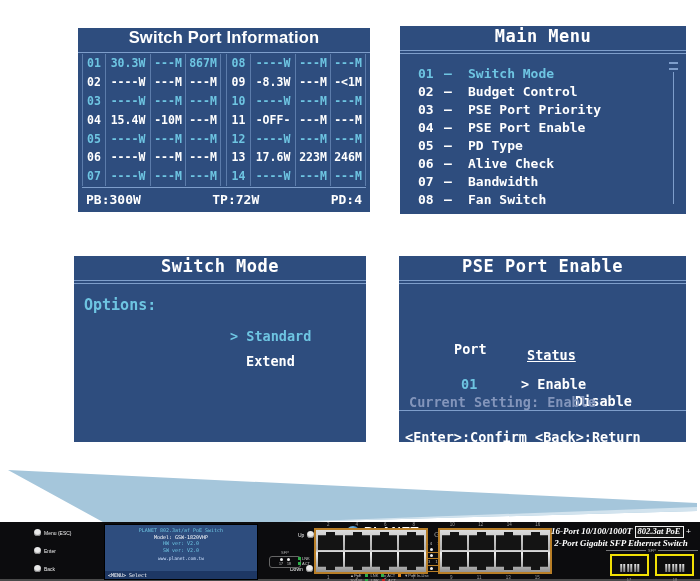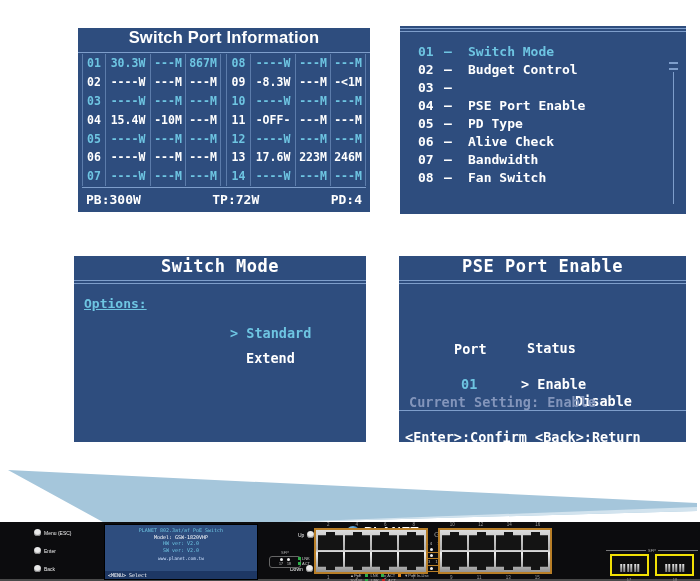--- a/index.html
+++ b/index.html
@@ -24,21 +24,21 @@
   #s2{left:400px;top:26px;width:286px;height:188px;}
   .menu-list{margin:12px 0 0 18px;}
   .menu-item{height:18px;display:flex;font-size:13px;font-weight:bold;color:#fff;}
   .mi-num{width:26px;}
   .mi-sep{width:24px;}
   .menu-item.active{color:var(--screen-cyan,#6ec5e2);}
   .scrollbar{position:absolute;right:12px;top:46px;bottom:10px;width:1px;background:var(--screen-line,#7e9ecb);}
   .scrollmark{position:absolute;right:8px;top:36px;width:9px;height:4px;border-top:2px solid var(--screen-line,#7e9ecb);border-bottom:2px solid var(--screen-line,#7e9ecb);}
   
   #s3{left:74px;top:256px;width:292px;height:186px;}
-  .optlabel{margin:12px 0 0 10px;font-size:13px;font-weight:bold;color:var(--screen-cyan,#6ec5e2);text-decoration:underline;}
+  .optlabel{margin:12px 0 0 10px;font-size:15px;font-weight:bold;color:var(--screen-cyan,#6ec5e2);}
   .opt{font-size:13.5px;font-weight:bold;color:#fff;}
   #opt1{margin:14px 0 0 156px;color:var(--screen-cyan,#6ec5e2);}
   #opt2{margin:9px 0 0 172px;}
   #opt3{margin:9px 0 0 172px;}
   
   #s4{left:399px;top:256px;width:287px;height:186px;}
   .abs{position:absolute;font-weight:bold;font-size:13.5px;color:#fff;white-space:nowrap;}
   .muted{color:var(--screen-muted,#8395bb);}
   .hline{position:absolute;left:0;right:0;top:154px;border-top:1px solid var(--screen-line,#7e9ecb);}
   
@@ -185,37 +185,39 @@
     </div>
   </div>
   <div class="pi-footer">
     <span>PB:300W</span>
     <span>TP:72W</span>
     <span>PD:4</span>
   </div>
 </div>
 
 <div class="screen" id="s2">
+  <div class="stitle">Main Menu</div>
   <div class="dline"></div>
   <div class="scrollmark"></div>
   <div class="scrollbar"></div>
   <div class="menu-list">
     <div class="menu-item active">
         <span class="mi-num">01</span>
         <span class="mi-sep">–</span>
         <span>Switch Mode</span>
       </div>
     <div class="menu-item">
         <span class="mi-num">02</span>
         <span class="mi-sep">–</span>
         <span>Budget Control</span>
       </div>
     <div class="menu-item">
         <span class="mi-num">03</span>
         <span class="mi-sep">–</span>
+        <span>PSE Port Priority</span>
       </div>
     <div class="menu-item">
         <span class="mi-num">04</span>
         <span class="mi-sep">–</span>
         <span>PSE Port Enable</span>
       </div>
     <div class="menu-item">
         <span class="mi-num">05</span>
         <span class="mi-sep">–</span>
         <span>PD Type</span>
@@ -243,21 +245,21 @@
   <div class="dline"></div>
   <div class="optlabel">Options:</div>
   <div class="opt" id="opt1">&gt; Standard</div>
   <div class="opt" id="opt3">Extend</div>
 </div>
 
 <div class="screen" id="s4">
   <div class="stitle">PSE Port Enable</div>
   <div class="dline"></div>
   <span class="abs" style="left:55px;top:85px;">Port</span>
-  <span class="abs" style="left:128px;top:84px;">Status</span>
+  <span class="abs" style="left:128px;top:91px;text-decoration:underline;">Status</span>
   <span class="abs" style="left:62px;top:120px;color:var(--screen-cyan,#6ec5e2);">01</span>
   <span class="abs" style="left:122px;top:120px;">&gt; Enable</span>
   <span class="abs" style="left:138px;top:137px;margin-left:38px;">Disable</span>
   <span class="abs muted" style="left:10px;top:136px;top:138px;">Current Setting: Enable</span>
   <div class="hline"></div>
   <span class="abs" style="left:6px;top:173px;text-align:right;">&lt;Enter&gt;:Confirm &lt;Back&gt;:Return</span>
 </div>
 
 <svg class="beam" width="700" height="581">
   <polygon points="8,470 697,503 697,511 258,523 112,527" fill="#a5c6db"></polygon>
@@ -424,20 +426,26 @@
       <div class="jack down"></div>
       <div class="jack down"></div>
   </div>
   <div class="banknums bn-bot" id="bn2b">
     <span>9</span>
       <span>11</span>
       <span>13</span>
       <span>15</span>
   </div>
 
+  <div class="headline">
+    <span>16-Port 10/100/1000T</span>
+    <span class="badge">802.3at PoE</span>
+    <span>+</span><br>
+    <span>2-Port Gigabit SFP Ethernet Switch</span>
+  </div>
 
   <div class="sfp-area">
     <div class="sfp-label">SFP</div>
     <div class="slots">
       <div class="slot">
           <div class="pins">
             <i class="pin"></i>
             <i class="pin"></i>
             <i class="pin"></i>
             <i class="pin"></i>

